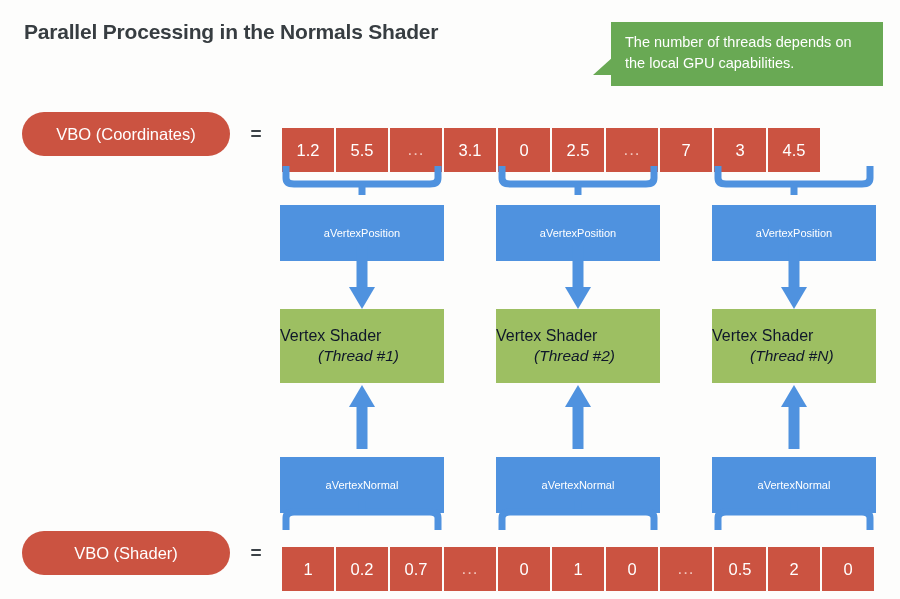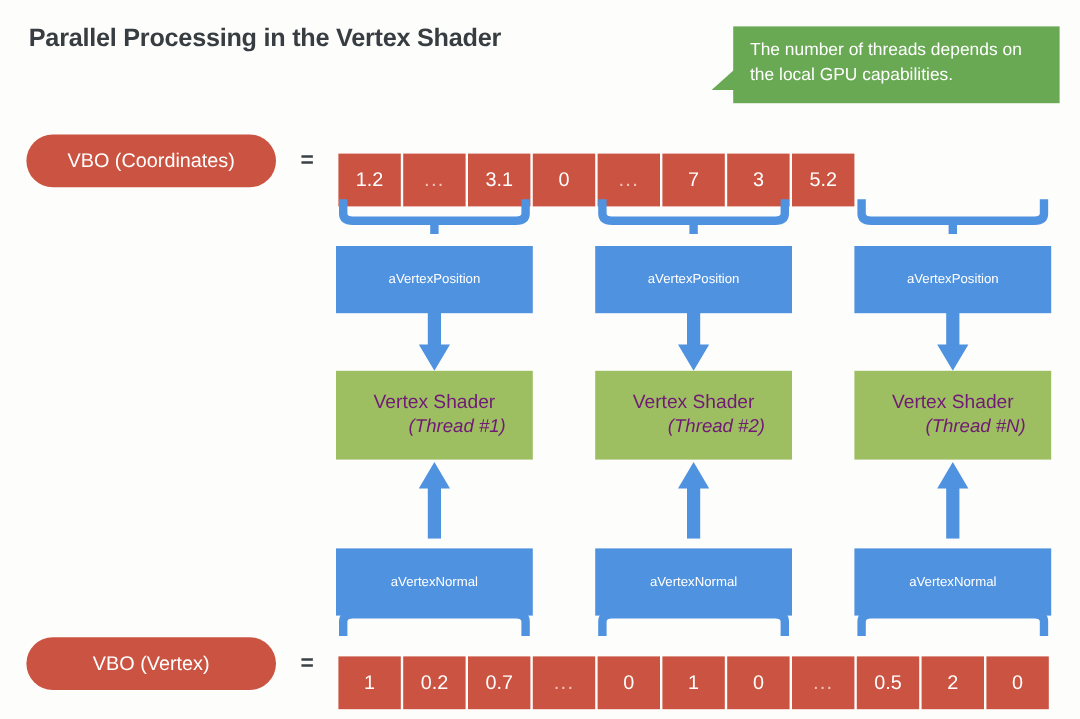--- a/index.html
+++ b/index.html
@@ -126,24 +126,23 @@
   }
   .attr-position { top: 205px; }
   .attr-normal   { top: 457px; }
 
   
   .shader-box {
     position: absolute;
     width: 164px;
     height: 74px;
     background: #9dbf62;
-    color: #701a75;
+    color: #0f172a;
     display: flex;
     flex-direction: column;
-    align-items: center;
     justify-content: center;
     top: 309px;
     line-height: 1.3;
   }
   .shader-title { font-size: 16px; }
   .shader-thread { font-size: 15.5px; font-style: italic; margin-left: 38px; }
 
   
   .bracket { position: absolute; }
   .bracket-top    { top: 160px; }
@@ -152,42 +151,44 @@
   
   .arrow { position: absolute; }
   .arrow-down { top: 245px; }
   .arrow-up   { top: 385px; }
 </style>
 </head>
 <body>
 
 <div id="stage">
 
-  <div id="page-title">Parallel Processing in the Vertex Shader</div>
+  <div id="page-title">Parallel Processing in the Normals Shader</div>
 
   <div id="callout-tail"></div>
   <div id="callout">The number of threads depends on the local GPU capabilities.</div>
 
   <div class="vbo-row" id="vbo-coordinates-row">
     <div class="vbo-label">VBO (Coordinates)</div>
     <div class="vbo-equals">=</div>
     <div class="cells" id="coord-cells">
         <div class="cell">1.2</div>
+        <div class="cell">5.5</div>
         <div class="cell ellipsis">...</div>
         <div class="cell">3.1</div>
         <div class="cell">0</div>
+        <div class="cell">2.5</div>
         <div class="cell ellipsis">...</div>
         <div class="cell">7</div>
         <div class="cell">3</div>
-        <div class="cell">5.2</div>
+        <div class="cell">4.5</div>
       </div>
   </div>
 
   <div class="vbo-row" id="vbo-normals-row">
-    <div class="vbo-label">VBO (Vertex)</div>
+    <div class="vbo-label">VBO (Shader)</div>
     <div class="vbo-equals">=</div>
     <div class="cells" id="normal-cells">
         <div class="cell">1</div>
         <div class="cell">0.2</div>
         <div class="cell">0.7</div>
         <div class="cell ellipsis">...</div>
         <div class="cell">0</div>
         <div class="cell">1</div>
         <div class="cell">0</div>
         <div class="cell ellipsis">...</div>

